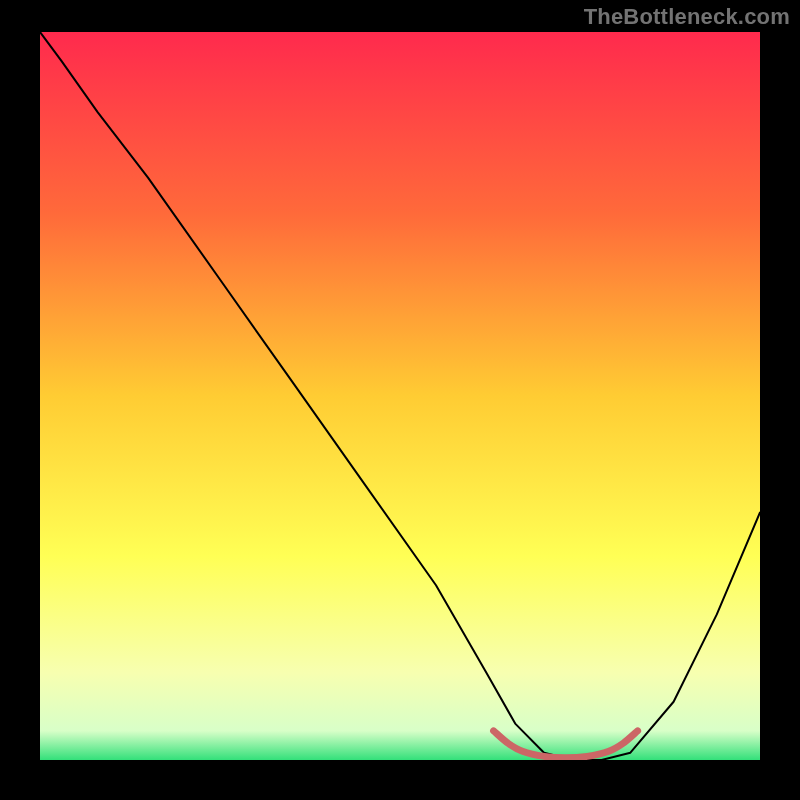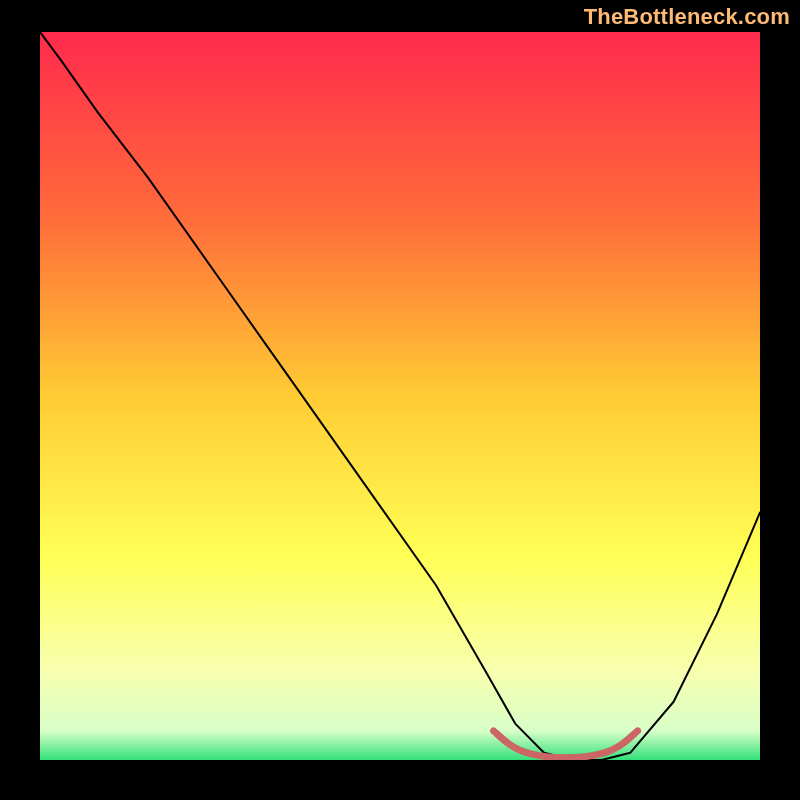--- a/index.html
+++ b/index.html
@@ -13,21 +13,21 @@
   .frame {
     position: relative;
     width: 800px;
     height: 800px;
     background: #000;
   }
   .watermark {
     position: absolute;
     top: 4px;
     right: 10px;
-    color: #fdba74;
+    color: #737373;
     font-size: 22px;
     font-weight: 600;
     letter-spacing: 0.2px;
     z-index: 3;
   }
   .plot-wrap {
     position: absolute;
     left: 40px;
     top: 32px;
     width: 720px;

